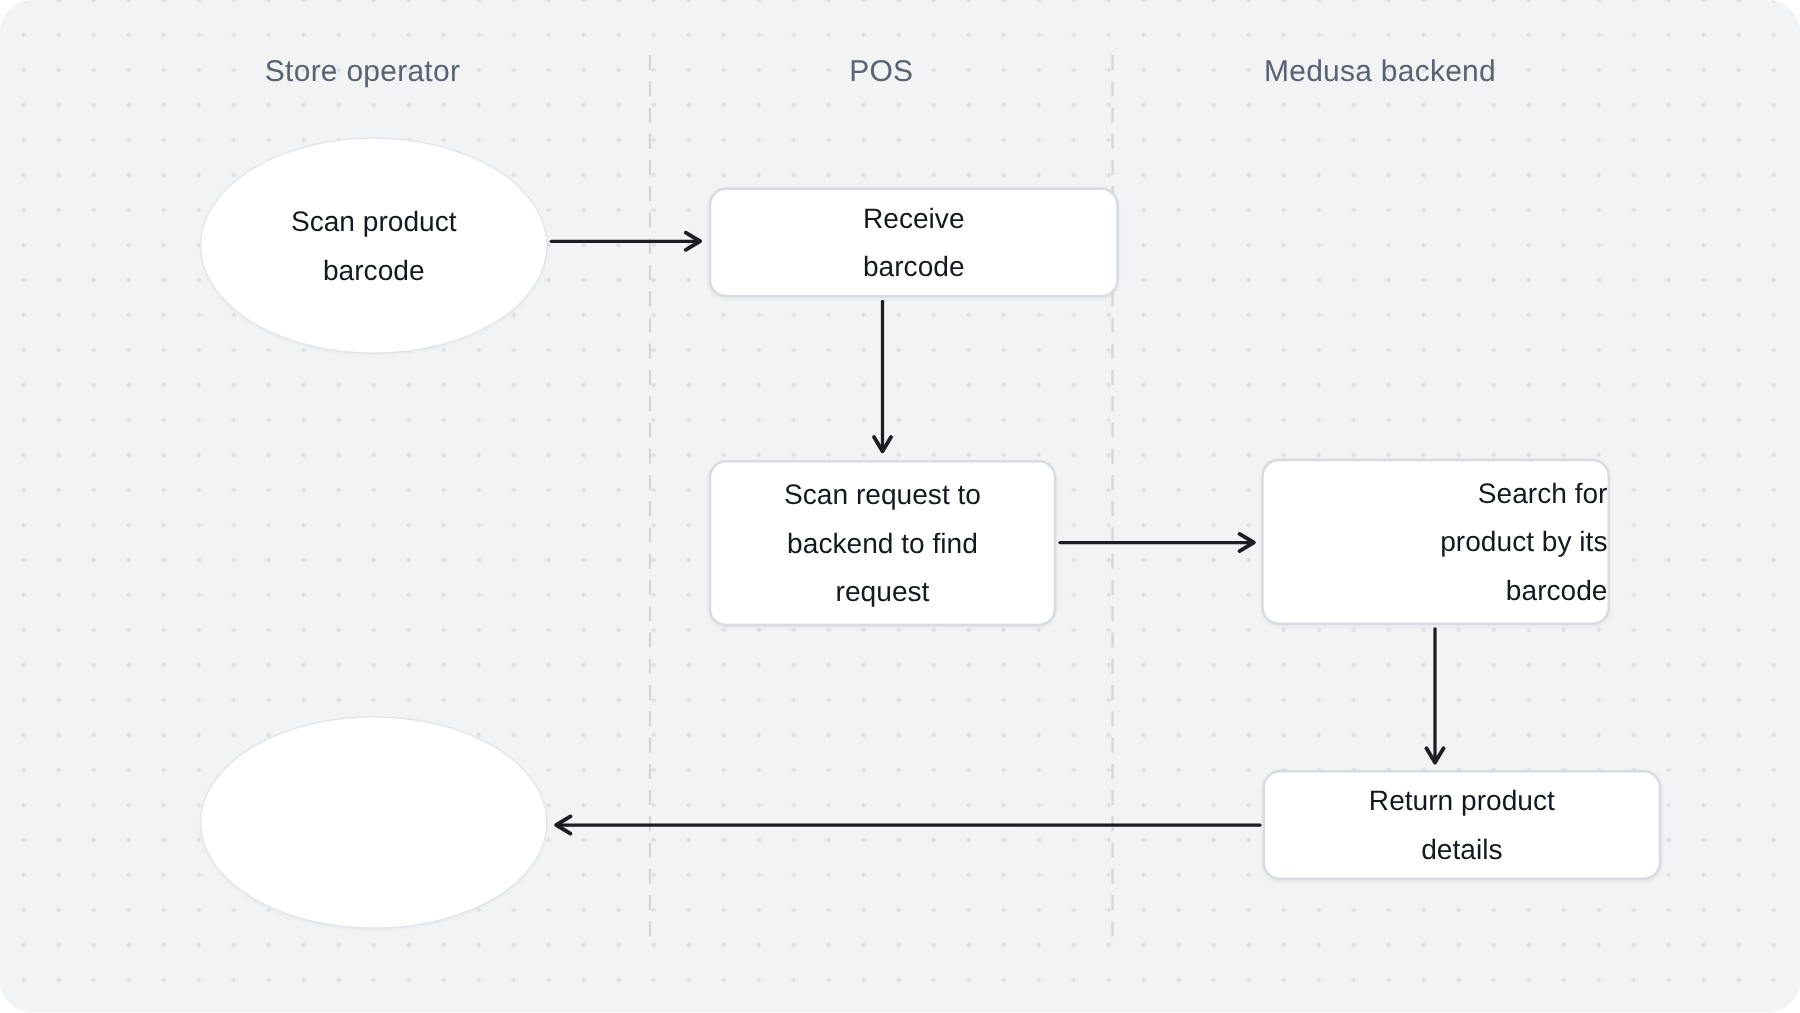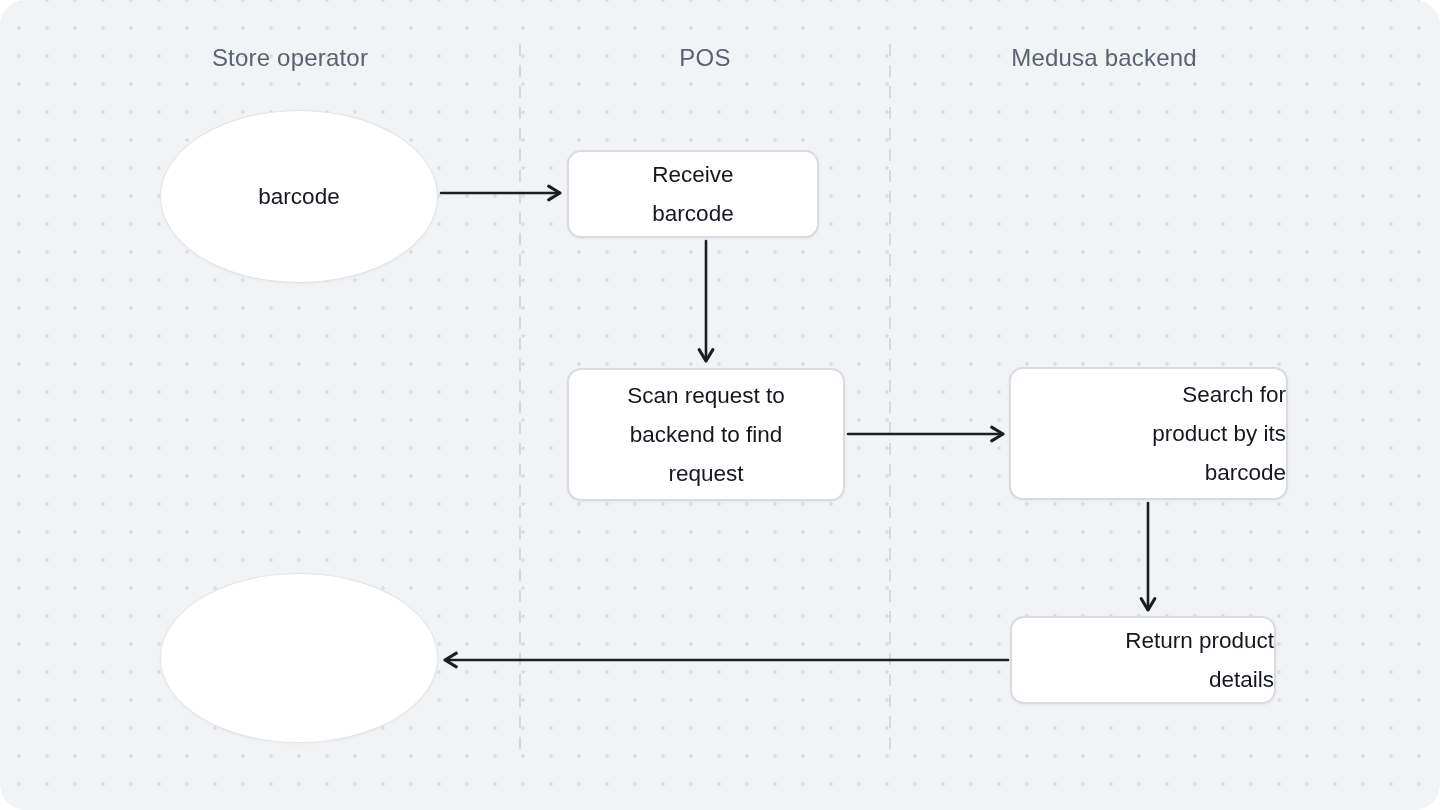--- a/index.html
+++ b/index.html
@@ -57,24 +57,24 @@
     border-radius: 14px;
     box-shadow: 0 1px 3px rgba(20, 24, 31, 0.05);
   }
   .node.ellipse {
     border: 1.5px solid #e2e4e9;
     border-radius: 50%;
     box-shadow: 0 1px 3px rgba(20, 24, 31, 0.04);
   }
   
   #node-scan    { left: 160px;  top: 110px; width: 278px; height: 173px; }
-  #node-receive { left: 567px;  top: 150px; width: 252px; height: 88px;  }
+  #node-receive { left: 567px;  top: 150px; width: 328px; height: 88px;  }
   #node-send    { left: 567px;  top: 368px; width: 278px; height: 133px; }
   #node-search  { left: 1009px; top: 367px; width: 279px; height: 133px; align-items: flex-end; }
-  #node-return  { left: 1010px; top: 616px; width: 266px; height: 88px; align-items: flex-end;  }
+  #node-return  { left: 1010px; top: 616px; width: 319px; height: 88px;  }
   #node-add     { left: 160px;  top: 573px; width: 278px; height: 170px; }
 </style>
 </head>
 <body>
 
 <div class="canvas">
 
   <svg class="layer" viewBox="0 0 1440 810" aria-hidden="true">
     <defs>
       <marker id="arrowhead" viewBox="0 0 12 12" refX="10" refY="6" markerWidth="7.5" markerHeight="7.5" orient="auto-start-reverse">
@@ -96,20 +96,21 @@
       <path d="M1148 503 V610" marker-end="url(#arrowhead)"></path>
       <path d="M1008 660 H445" marker-end="url(#arrowhead)"></path>
     </g>
   </svg>
 
   <div class="lane-label" style="left:290px">Store operator</div>
   <div class="lane-label" style="left:705px">POS</div>
   <div class="lane-label" style="left:1104px">Medusa backend</div>
 
   <div id="node-scan" class="node ellipse">
+    <span class="line">Scan product</span>
     <span class="line">barcode</span>
   </div>
 
   <div id="node-receive" class="node rect">
     <span class="line">Receive</span>
     <span class="line">barcode</span>
   </div>
 
   <div id="node-send" class="node rect">
     <span class="line">Scan request to</span>

